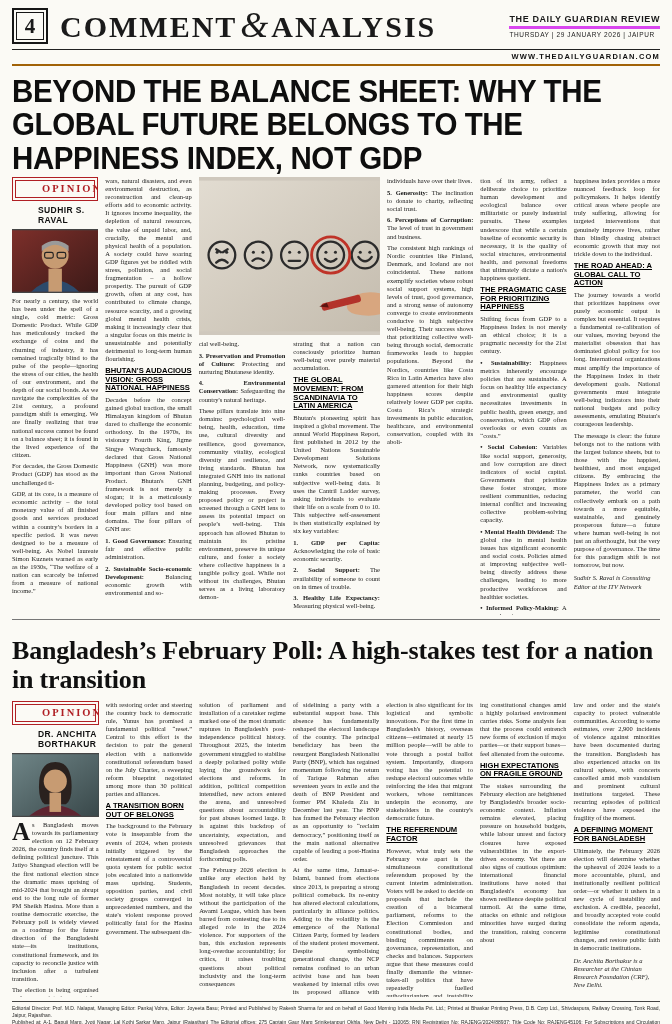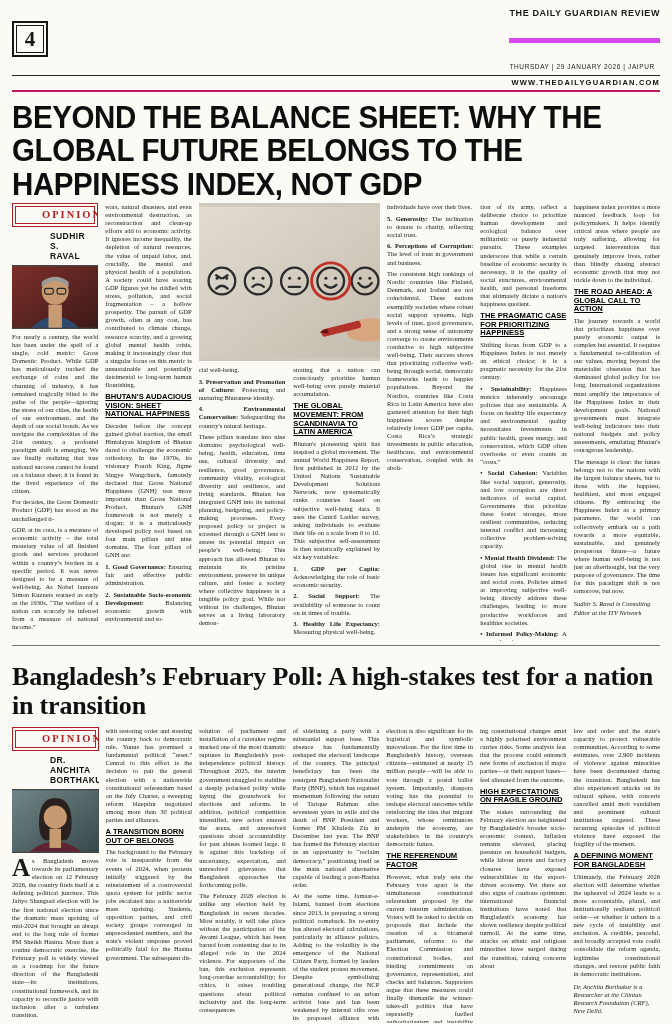--- a/index.html
+++ b/index.html
@@ -8,41 +8,41 @@
         padding:8px 12px 6px;position:relative;overflow:hidden;
         font-family:"Liberation Serif",serif;}
   
   .masthead{display:flex;align-items:center;gap:12px;border-bottom:1px solid #222;padding-bottom:5px;}
   .pagenum{width:36px;height:36px;border:2px solid #161616;box-shadow:inset 0 0 0 2px #fbfaf5,inset 0 0 0 3px #161616;
            display:flex;align-items:center;justify-content:center;
            font:bold 21px "Liberation Serif",serif;flex:0 0 auto;}
   .section-title{font:bold 30px/32px "Liberation Serif",serif;letter-spacing:2px;white-space:nowrap;}
   .amp{font-style:italic;font-weight:normal;font-size:36px;letter-spacing:0;margin:0 3px;}
   .mast-right{margin-left:auto;text-align:left;flex:0 0 auto;}
-  .paper-name{font:bold 9px "Liberation Sans",sans-serif;letter-spacing:.6px;border-bottom:5px solid #d946ef;padding-bottom:20px;margin-bottom:20px;}
+  .paper-name{font:bold 9px "Liberation Sans",sans-serif;letter-spacing:.6px;border-bottom:3px solid #d946ef;padding-bottom:2px;margin-bottom:2px;}
   .date-line{font:6.5px "Liberation Sans",sans-serif;letter-spacing:.6px;color:#222;}
-  .webrow{display:flex;justify-content:flex-end;align-items:center;border-bottom:2px solid #be185d;padding:2px 0 3px;}
+  .webrow{display:flex;justify-content:flex-end;align-items:center;border-bottom:2px solid #a16207;padding:2px 0 3px;}
   .website{font:bold 7.5px "Liberation Sans",sans-serif;letter-spacing:1.2px;color:#111;}
   
   .headline1{font:800 29.5px/32px "Liberation Sans",sans-serif;letter-spacing:-.4px;color:#0e0e0e;
              margin:8px 0 7px;transform:scaleY(1.06);transform-origin:top left;}
   .headline2{font:bold 26px/29px "Liberation Serif",serif;letter-spacing:-.2px;color:#101010;margin:16px 0 7px;}
   .divider{border:none;border-top:1px solid #777;margin:4px 0 2px;}
   
   .cols{display:flex;gap:7px;}
   .a1{height:438px;margin-bottom:3px;}
   .a2{height:296px;margin-bottom:4px;}
   .col{flex:1;min-width:0;overflow:hidden;}
   .mid{flex:2.1;min-width:0;display:flex;flex-direction:column;overflow:hidden;}
   .mid-cols{display:flex;gap:8px;flex:1;overflow:hidden;}
   
   .opinion-box{border:1px solid #b01f24;padding:2px;margin-bottom:4px;}
   .opinion-inner{display:block;border:1px solid #b01f24;text-align:center;color:#b01f24;
                  font:bold 10.5px/16px "Liberation Serif",serif;letter-spacing:2px;padding-left:26px;}
-  .byline{font:bold 8.5px "Liberation Sans",sans-serif;letter-spacing:.4px;color:#111;margin:2px 12px 4px;padding-left:26px;}
+  .byline{font:bold 8.5px "Liberation Sans",sans-serif;letter-spacing:.4px;color:#111;margin:2px 0 4px;padding-left:26px;}
   .photo{width:100%;height:64px;margin-bottom:4px;overflow:hidden;background:#444;}
   .photo svg{display:block;width:100%;height:100%;}
   
   .blk{font:6.5px/8.1px "Liberation Serif",serif;text-align:justify;color:#191919;margin-bottom:3.5px;}
   .blk-h{font:bold 7.6px/8.6px "Liberation Sans",sans-serif;text-align:left;color:#000;margin:4px 0 3px;text-decoration:underline;}
   .blk strong{font-weight:bold;}
   .blk-sig{font-style:italic;text-align:left;margin-top:5px;}
   .blk-drop::first-letter{float:left;font-size:25px;line-height:19px;font-weight:bold;padding:1px 2px 0 0;}
   
   .figure{height:158px;margin-bottom:5px;background:#cfc8bd;overflow:hidden;flex:0 0 auto;}
@@ -51,20 +51,21 @@
   .imprint{border-top:1px solid #444;margin-top:3px;padding-top:3px;}
   .imprint-line{font:5px/6.6px "Liberation Sans",sans-serif;color:#2a2a2a;text-align:justify;margin-bottom:1px;}
 </style>
 </head>
 <body>
 
 <div class="page">
 
   <header class="masthead">
     <div class="pagenum">4</div>
+    <div class="section-title"><span>COMMENT</span><span class="amp">&amp;</span><span>ANALYSIS</span></div>
     <div class="mast-right">
       <div class="paper-name">THE DAILY GUARDIAN REVIEW</div>
       <div class="date-line">THURSDAY | 29 JANUARY 2026 | JAIPUR</div>
     </div>
   </header>
   <div class="webrow">
     <span class="website">WWW.THEDAILYGUARDIAN.COM</span>
   </div>
 
   <h1 class="headline1">BEYOND THE BALANCE SHEET: WHY THE GLOBAL FUTURE BELONGS TO THE HAPPINESS INDEX, NOT GDP</h1>
@@ -94,21 +95,21 @@
       </div>
       <div>
           <div class="blk blk-p">For nearly a century, the world has been under the spell of a single, cold metric: Gross Domestic Product. While GDP has meticulously tracked the exchange of coins and the churning of industry, it has remained tragically blind to the pulse of the people—ignoring the stress of our cities, the health of our environment, and the depth of our social bonds. As we navigate the complexities of the 21st century, a profound paradigm shift is emerging. We are finally realizing that true national success cannot be found on a balance sheet; it is found in the lived experience of the citizen.</div>
           <div class="blk blk-p">For decades, the Gross Domestic Product (GDP) has stood as the unchallenged ti-</div>
           <div class="blk blk-p">GDP, at its core, is a measure of economic activity – the total monetary value of all finished goods and services produced within a country’s borders in a specific period. It was never designed to be a measure of well-being. As Nobel laureate Simon Kuznets warned as early as the 1930s, “The welfare of a nation can scarcely be inferred from a measure of national income.”</div>
         </div>
     </div>
 
     <div class="col">
         <div class="blk blk-p">wars, natural disasters, and even environmental destruction, as reconstruction and clean-up efforts add to economic activity. It ignores income inequality, the depletion of natural resources, the value of unpaid labor, and, crucially, the mental and physical health of a population. A society could have soaring GDP figures yet be riddled with stress, pollution, and social fragmentation – a hollow prosperity. The pursuit of GDP growth, often at any cost, has contributed to climate change, resource scarcity, and a growing global mental health crisis, making it increasingly clear that a singular focus on this metric is unsustainable and potentially detrimental to long-term human flourishing.</div>
-        <div class="blk blk-h">BHUTAN'S AUDACIOUS VISION: SHEET NATIONAL HAPPINESS</div>
+        <div class="blk blk-h">BHUTAN'S AUDACIOUS VISION: GROSS NATIONAL HAPPINESS</div>
         <div class="blk blk-p">Decades before the concept gained global traction, the small Himalayan kingdom of Bhutan dared to challenge the economic orthodoxy. In the 1970s, its visionary Fourth King, Jigme Singye Wangchuck, famously declared that Gross National Happiness (GNH) was more important than Gross National Product. Bhutan's GNH framework is not merely a slogan; it is a meticulously developed policy tool based on four main pillars and nine domains. The four pillars of GNH are:</div>
         <div class="blk blk-num"><strong>1. Good Governance:</strong> Ensuring fair and effective public administration.</div>
         <div class="blk blk-num"><strong>2. Sustainable Socio-economic Development:</strong> Balancing economic growth with environmental and so-</div>
       </div>
 
     <div class="mid">
       <figure class="figure">
         <svg viewBox="0 0 190 158">
           <defs>
               <linearGradient id="paper" x1="0" y1="0" x2="1" y2="1">

